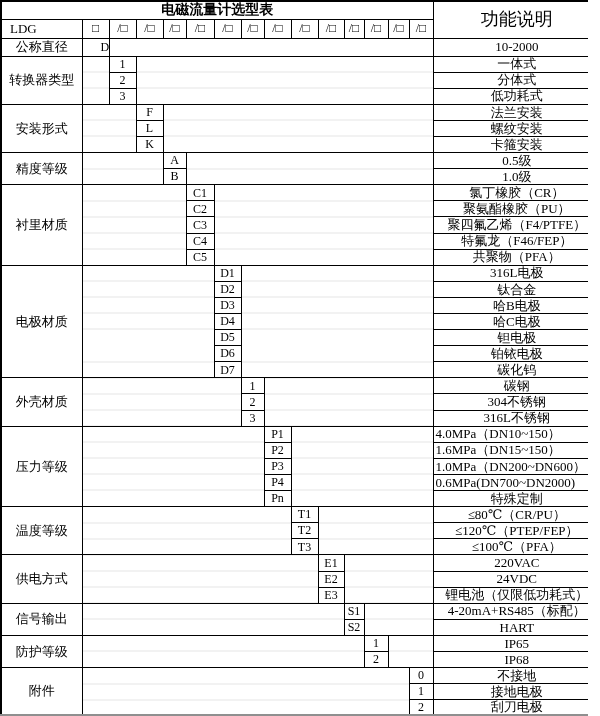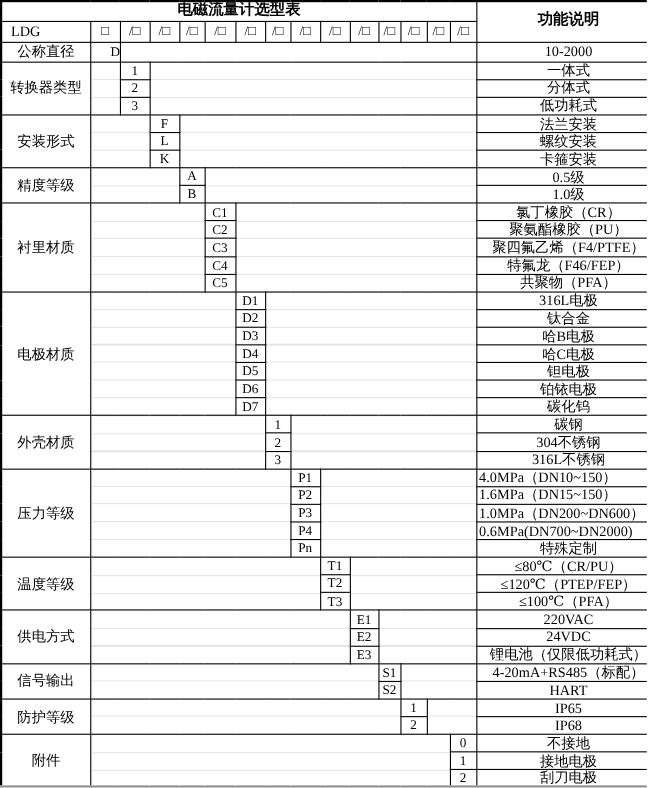--- a/index.html
+++ b/index.html
@@ -14,21 +14,21 @@
     border:2px solid #000;
     border-bottom:3px solid #8f8f8f;
   }
   td{padding:0;margin:0;text-align:center;vertical-align:middle;
      font-size:13px;line-height:1.05;white-space:nowrap;overflow:hidden;}
   tr{height:16.1px;}
   tr.h1{height:18px;}
   tr.h2{height:19px;margin-left:12px;}
   tr.h3{height:18px;}
   .title{font-weight:bold;font-size:14px;border:1px solid #000;}
-  .fhead{font-weight:bold;font-size:14px;border:1px solid #000;text-align:center;}
+  .fhead{font-weight:normal;font-size:18px;border:1px solid #000;text-align:center;}
   .lbl{border:1px solid #000;font-size:13px;}
   .ldg{text-align:left;padding-left:8px;font-size:13px;}
   .cd{border:1px solid #000;font-size:12px;}
   .dn{text-align:left;padding-left:18px;}
   .slot{border:1px solid #000;font-size:12px;}
   .le,.re{border:1px solid #000;background:#fff;}
   .grid{background-image:repeating-linear-gradient(to bottom,
         #ffffff 0px,#ffffff 15.1px,#e4e4e4 15.1px,#e4e4e4 16.1px);}
   .fn{border:1px solid #000;font-size:13px;margin-top:12px;}
   .fnl{text-align:left;padding-left:2px;}

